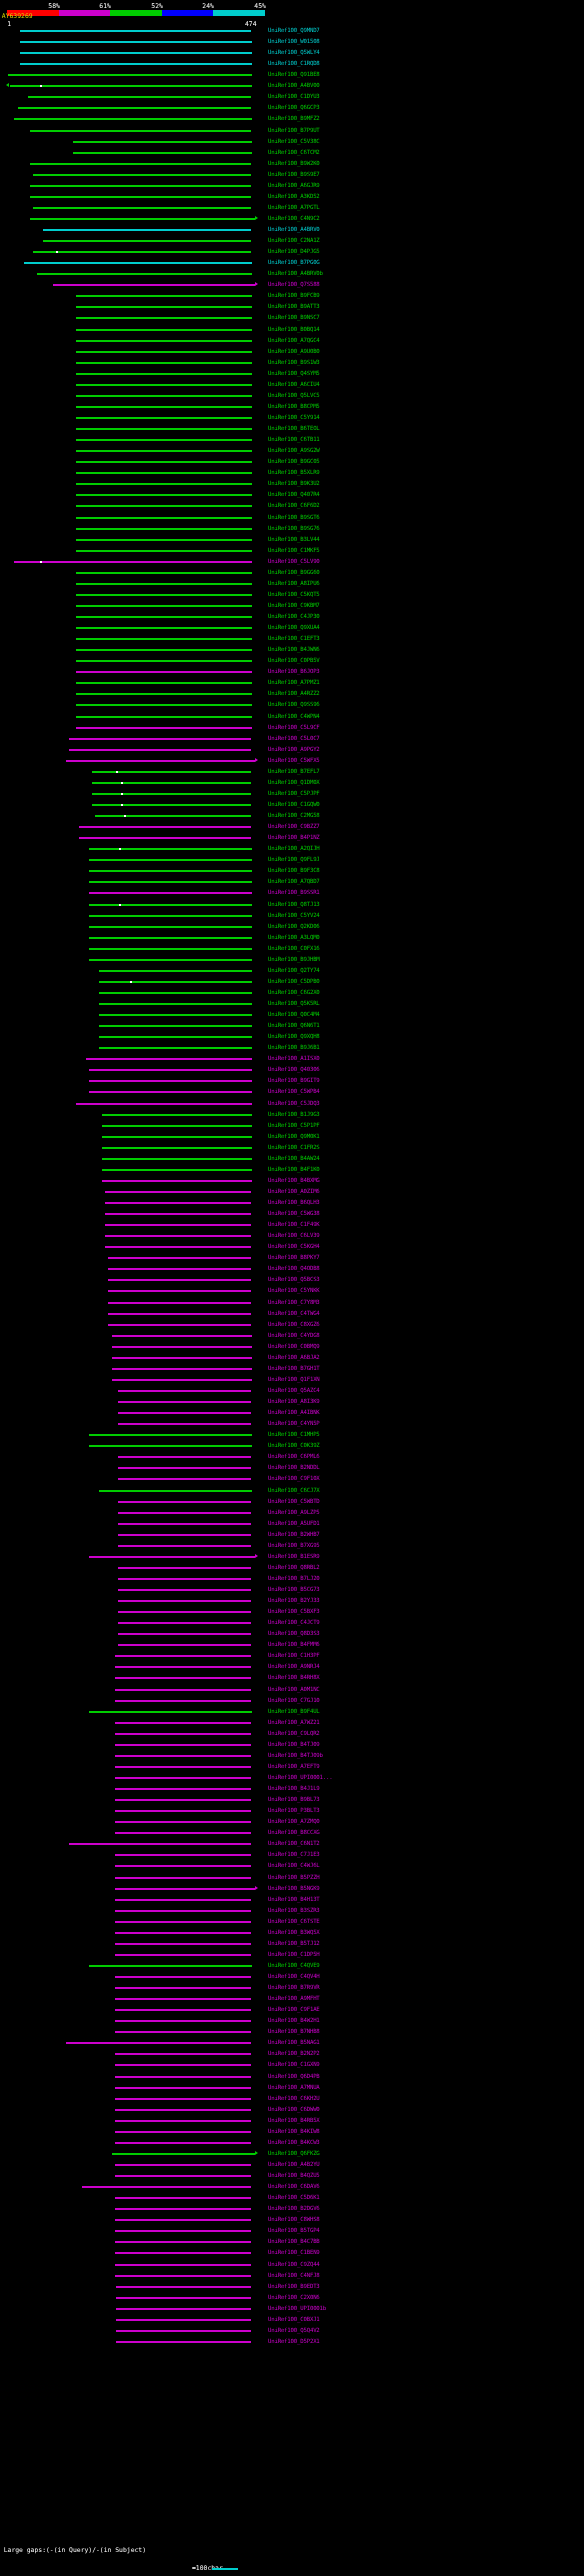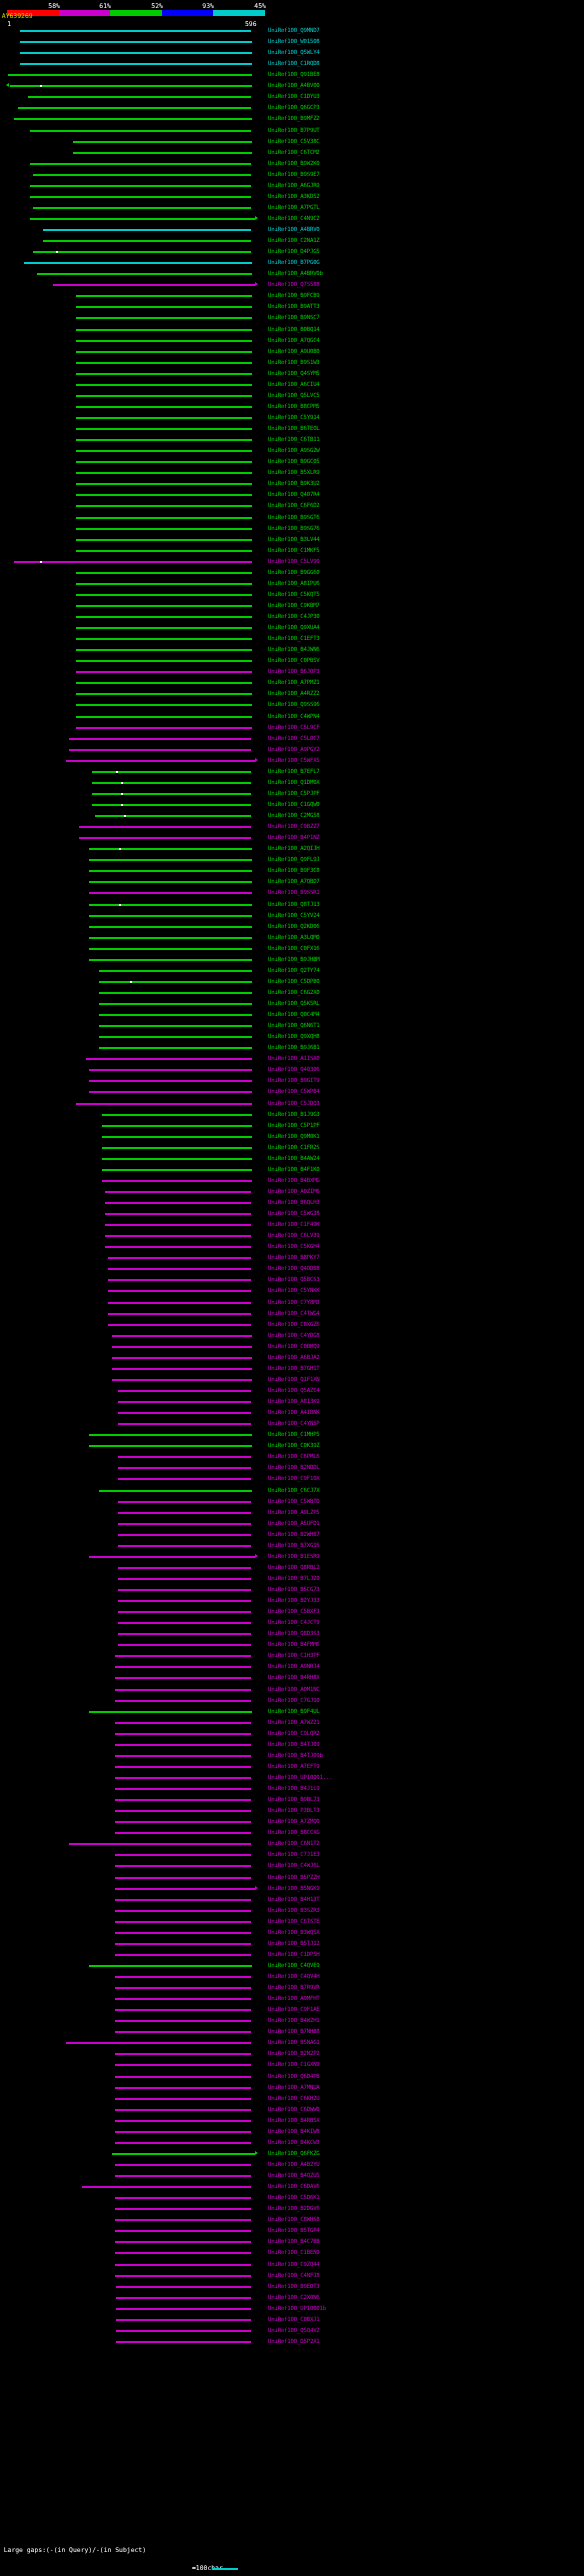--- a/index.html
+++ b/index.html
@@ -41,33 +41,33 @@
 </style>
 </head>
 <body>
 
 <div class="wrap">
 
   <div class="ruler">
       <div class="tick" style="left: 41px;">58%</div>
       <div class="tick" style="left: 92px;">61%</div>
       <div class="tick" style="left: 144px;">52%</div>
-      <div class="tick" style="left: 195px;">93%</div>
+      <div class="tick" style="left: 195px;">24%</div>
       <div class="tick" style="left: 247px;">45%</div>
     </div>
   <div class="scalebar">
       <div class="scaleseg" style="background: rgb(255, 0, 0); left: 0px; width: 52px;"></div>
       <div class="scaleseg" style="background: rgb(204, 0, 204); left: 52px; width: 52px;"></div>
       <div class="scaleseg" style="background: rgb(0, 204, 0); left: 103px; width: 52px;"></div>
       <div class="scaleseg" style="background: rgb(0, 0, 255); left: 155px; width: 52px;"></div>
       <div class="scaleseg" style="background: rgb(0, 204, 204); left: 206px; width: 52px;"></div>
     </div>
   <div class="qlabel">AY639269</div>
   <div class="qstart">1</div>
-  <div class="qend">596</div>
+  <div class="qend">474</div>
 
   <div class="plot">
       <div class="track" style="top: 0px;">
         <div class="bar" style="left: 20.4px; width: 231px; background: rgb(0, 204, 204);"></div>
         <div class="lbl" style="color: rgb(0, 204, 204);">UniRef100_Q9MND7</div>
       </div>
       <div class="track" style="top: 11px;">
         <div class="bar" style="left: 20px; width: 232px; background: rgb(0, 204, 204);"></div>
         <div class="lbl" style="color: rgb(0, 204, 204);">UniRef100_W01508</div>
       </div>

